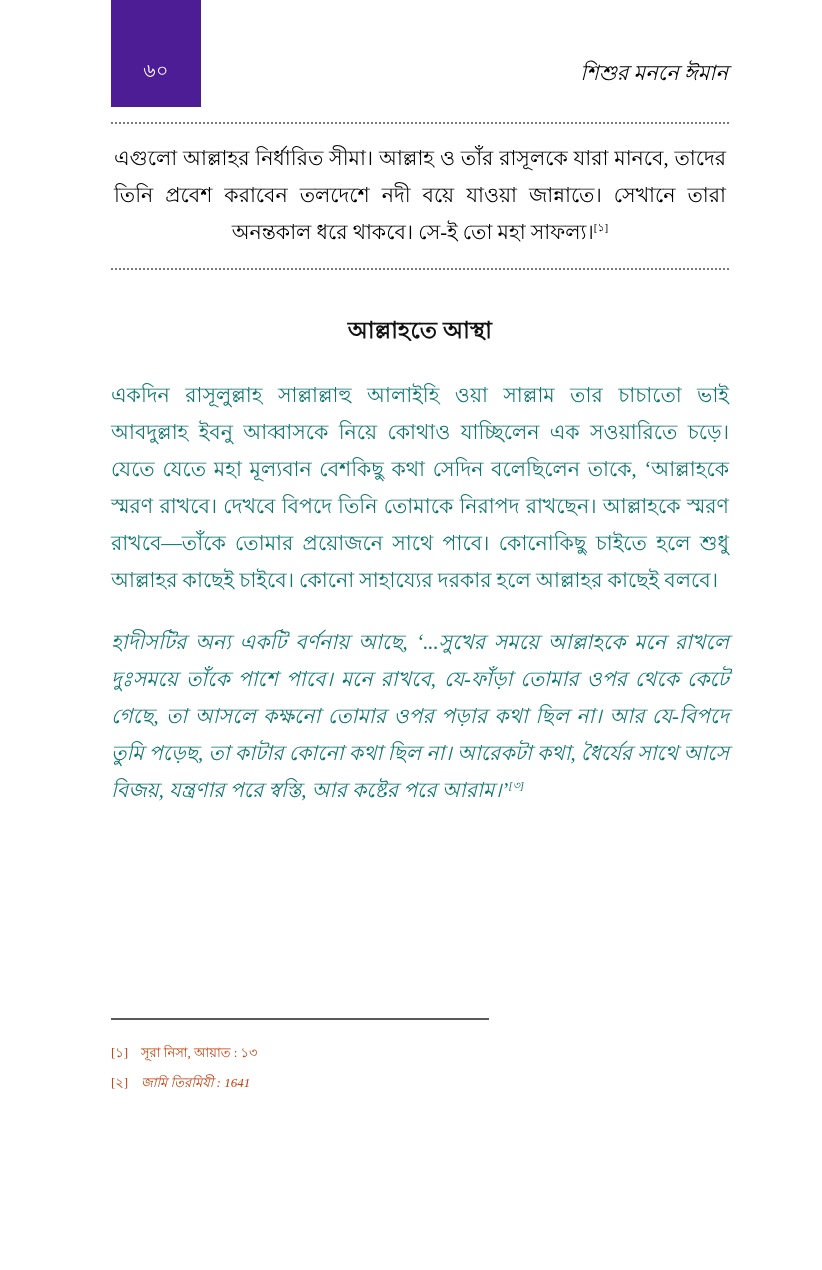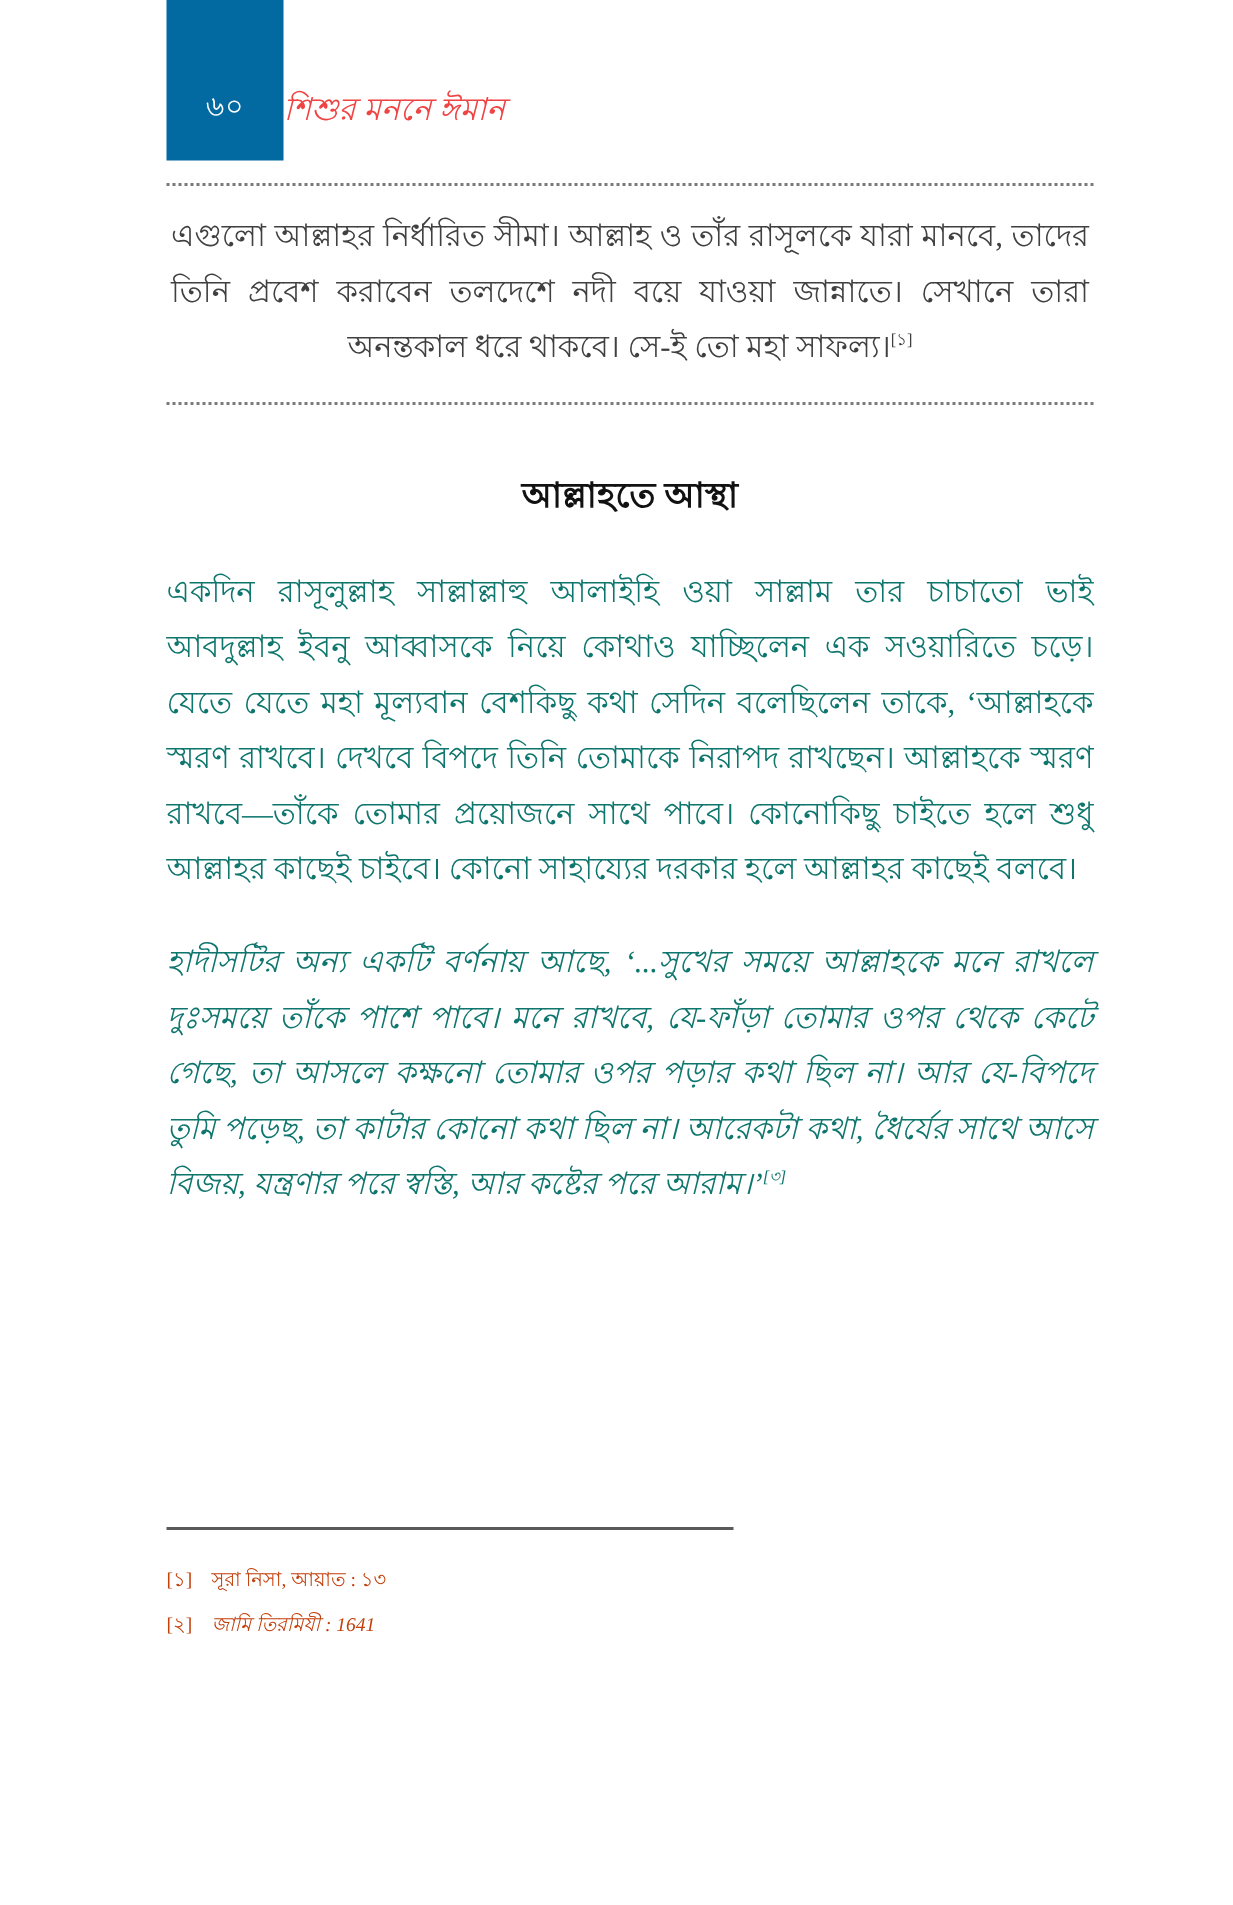--- a/index.html
+++ b/index.html
@@ -30,42 +30,43 @@
     top: 0;
     width: 822px;
     height: 107px;
   }
   .folio-block {
     position: absolute;
     left: 111px;
     top: 0;
     width: 78px;
     height: 107px;
-    background: #0369a1;
+    background: #4c1d95;
+    padding-left: 12px;
   }
   .folio-number {
     position: absolute;
     left: 0;
     right: 0;
     bottom: 19px;
     text-align: center;
     color: #ffffff;
     font-size: 19px;
     font-family: "Liberation Sans", "DejaVu Sans", sans-serif;
     letter-spacing: 0.5px;
   }
   .running-title {
     position: absolute;
     left: 189px;
     right: 94px;
     top: 57px;
-    text-align: left;
+    text-align: right;
     font-style: italic;
     font-size: 21px;
-    color: #ef4444;
+    color: #000000;
     font-family: "Liberation Serif", "DejaVu Serif", serif;
   }
 
   
   .content {
     position: absolute;
     left: 111px;
     top: 122px;
     width: 618px;
   }
@@ -75,21 +76,21 @@
     border-top: 2px dotted #7a7a7a;
     border-bottom: 2px dotted #7a7a7a;
     padding: 16px 0 17px 0;
     margin: 0 0 6px 0;
   }
   .quote-text {
     font-size: 20.5px;
     line-height: 37px;
     text-align: justify;
     text-align-last: center;
-    color: #404040;
+    color: #000000;
     margin: 0;
     padding: 0 3px;
   }
 
   
   .section-heading {
     text-align: center;
     font-size: 23px;
     font-weight: bold;
     margin: 42px 0 26px 0;

